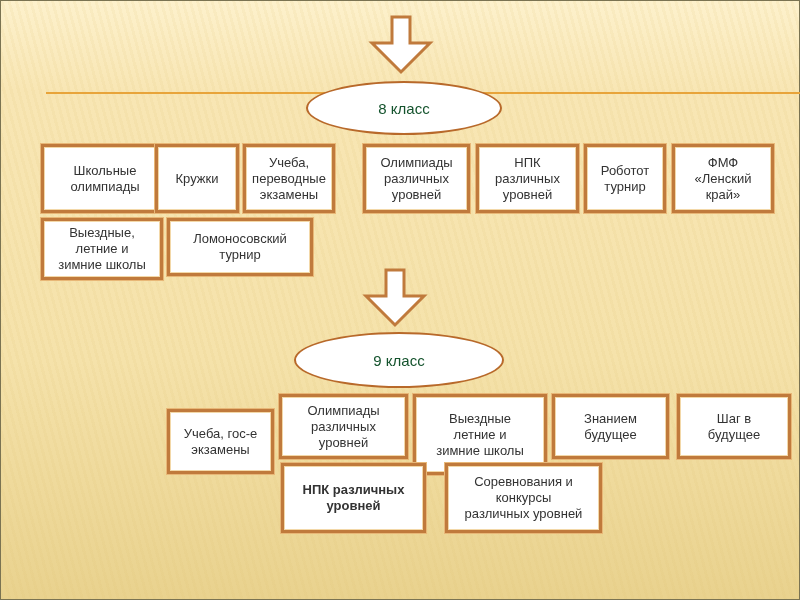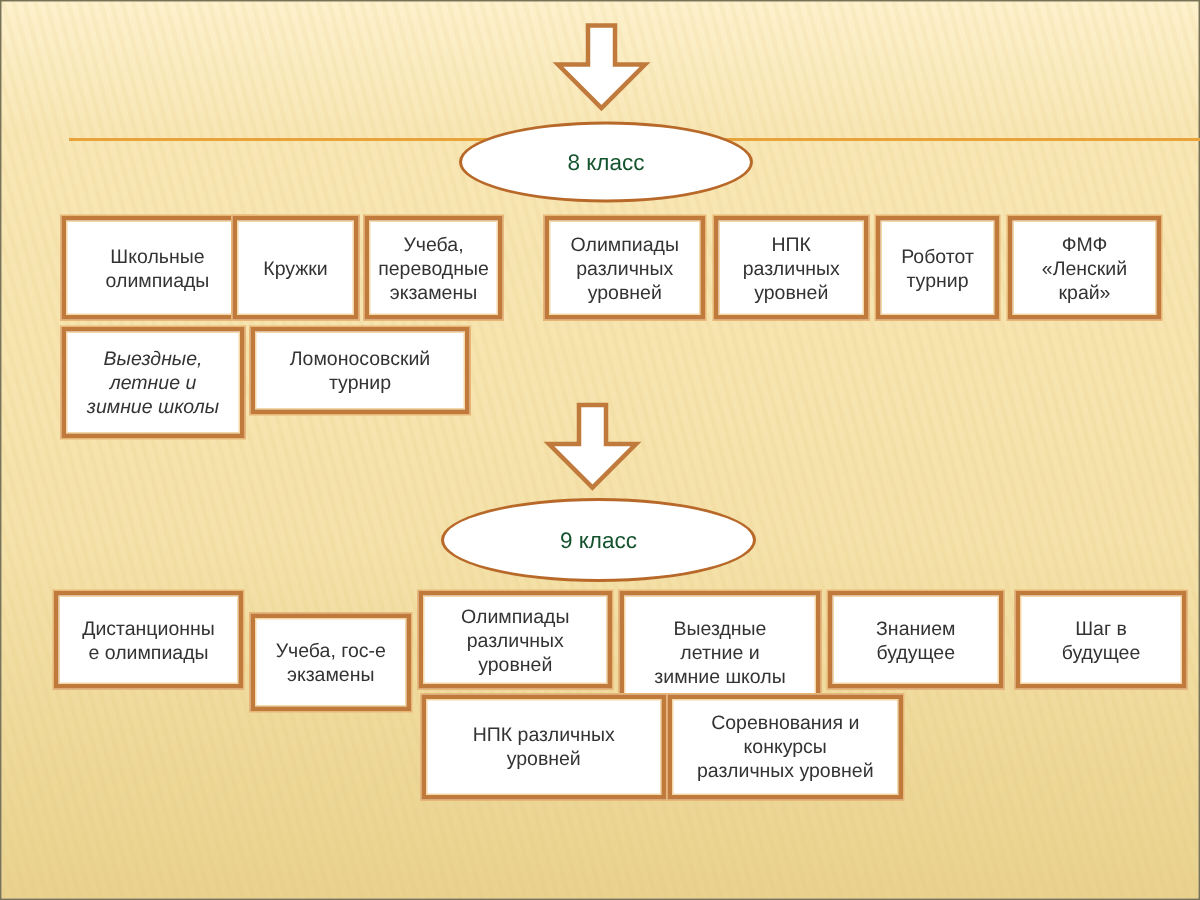--- a/index.html
+++ b/index.html
@@ -88,21 +88,21 @@
       </div>
   </div>
   <div class="box" style="left:671px; top:143px; width:102px; height:69px;">
     <div>
         <span>ФМФ</span>
         <span>«Ленский</span>
         <span>край»</span>
       </div>
   </div>
 
-  <div class="box" style="left:40px; top:217px; width:122px; height:74px;font-style:italic;">
+  <div class="box" style="left:40px; top:217px; width:122px; height:62px;">
     <div>
         <span>Выездные,</span>
         <span>летние и</span>
         <span>зимние школы</span>
       </div>
   </div>
   <div class="box" style="left:166px; top:217px; width:146px; height:58px;">
     <div>
         <span>Ломоносовский</span>
         <span>турнир</span>
@@ -110,26 +110,20 @@
   </div>
 
   <svg class="arrow" style="left:361px; top:267px;" width="66" height="60" viewBox="0 0 66 60">
     <polygon points="24,2 42,2 42,28 62,28 33,57 4,28 24,28" fill="#fff" stroke="#c07a3c" stroke-width="3" stroke-linejoin="miter"></polygon>
   </svg>
 
   <div class="ellipse" style="left:293px; top:331px; width:210px; height:56px;text-align:right;">
     <span>9 класс</span>
   </div>
 
-  <div class="box" style="left:35px; top:393px; width:126px; height:65px;">
-    <div>
-        <span>Дистанционны</span>
-        <span>е олимпиады</span>
-      </div>
-  </div>
   <div class="box" style="left:166px; top:393px; width:107px; height:65px;margin-top:15px;">
     <div>
         <span>Учеба, гос-е</span>
         <span>экзамены</span>
       </div>
   </div>
   <div class="box" style="left:278px; top:393px; width:129px; height:65px;">
     <div>
         <span>Олимпиады</span>
         <span>различных</span>
@@ -149,21 +143,21 @@
         <span>будущее</span>
       </div>
   </div>
   <div class="box" style="left:676px; top:393px; width:114px; height:65px;">
     <div>
         <span>Шаг в</span>
         <span>будущее</span>
       </div>
   </div>
 
-  <div class="box" style="left:280px; top:462px; width:163px; height:70px;">
+  <div class="box" style="left:280px; top:462px; width:145px; height:70px;font-weight:bold;">
     <div>
         <span>НПК различных</span>
         <span>уровней</span>
       </div>
   </div>
   <div class="box" style="left:444px; top:462px; width:157px; height:70px;">
     <div>
         <span>Соревнования и</span>
         <span>конкурсы</span>
         <span>различных уровней</span>

